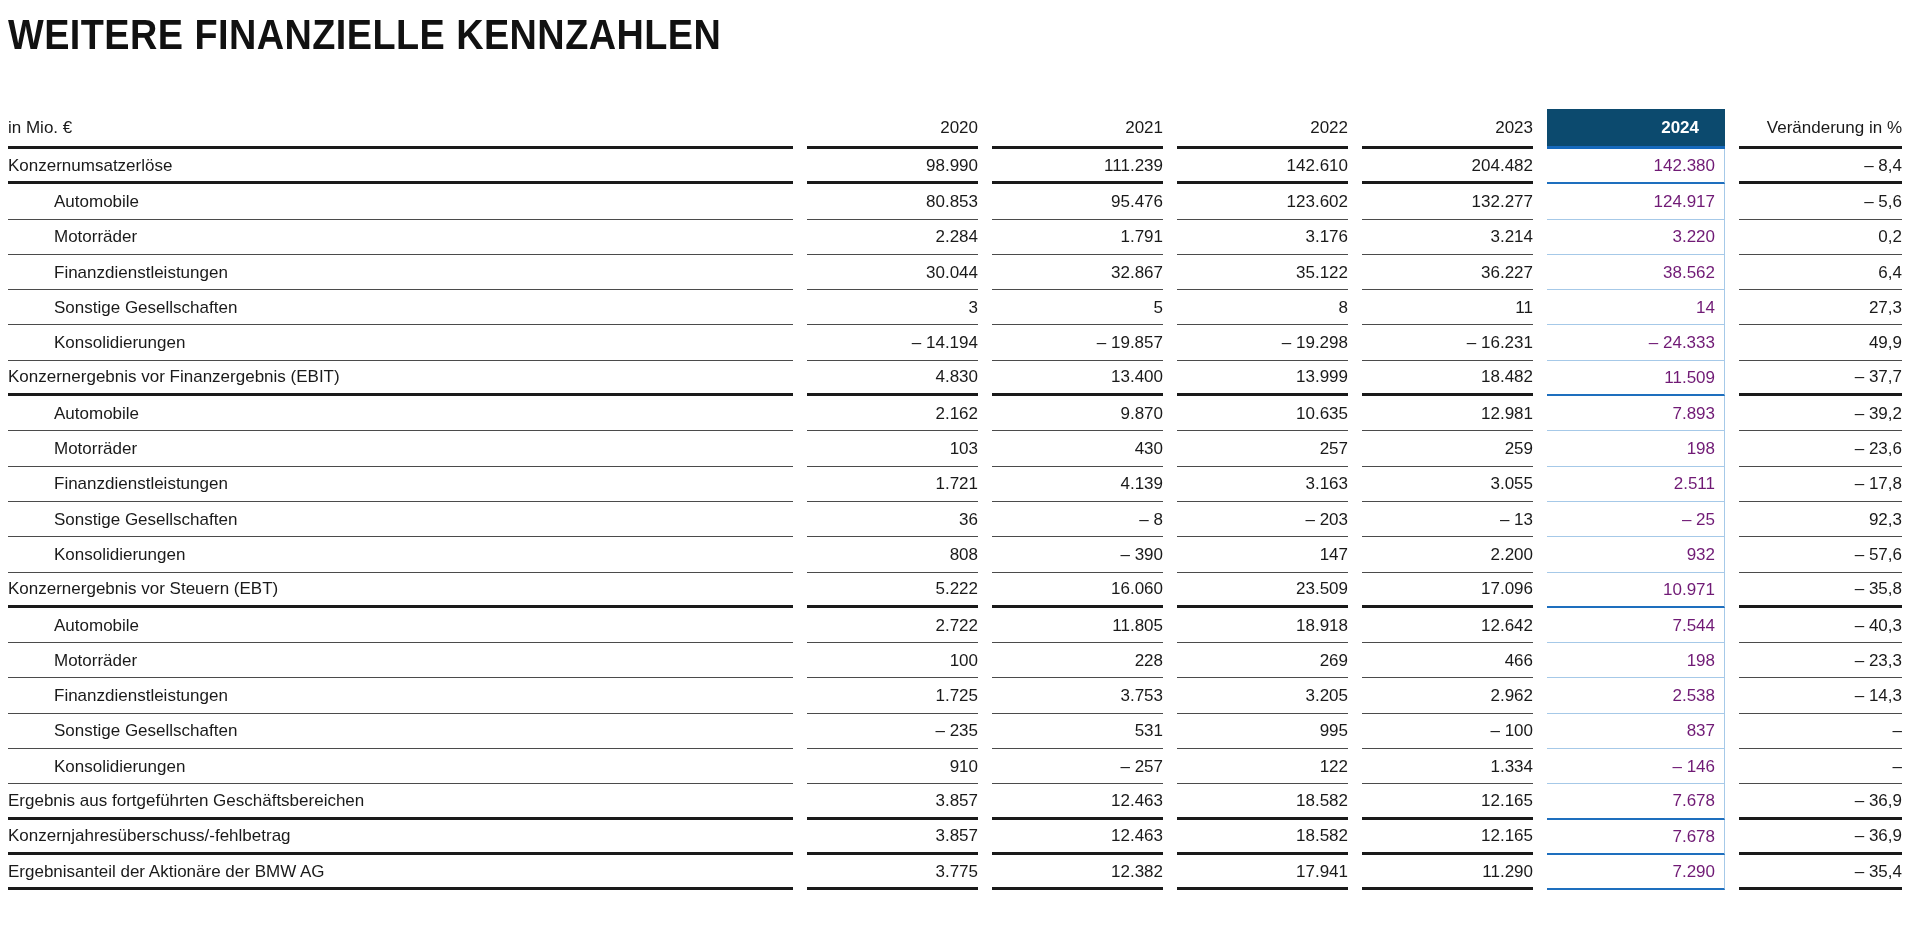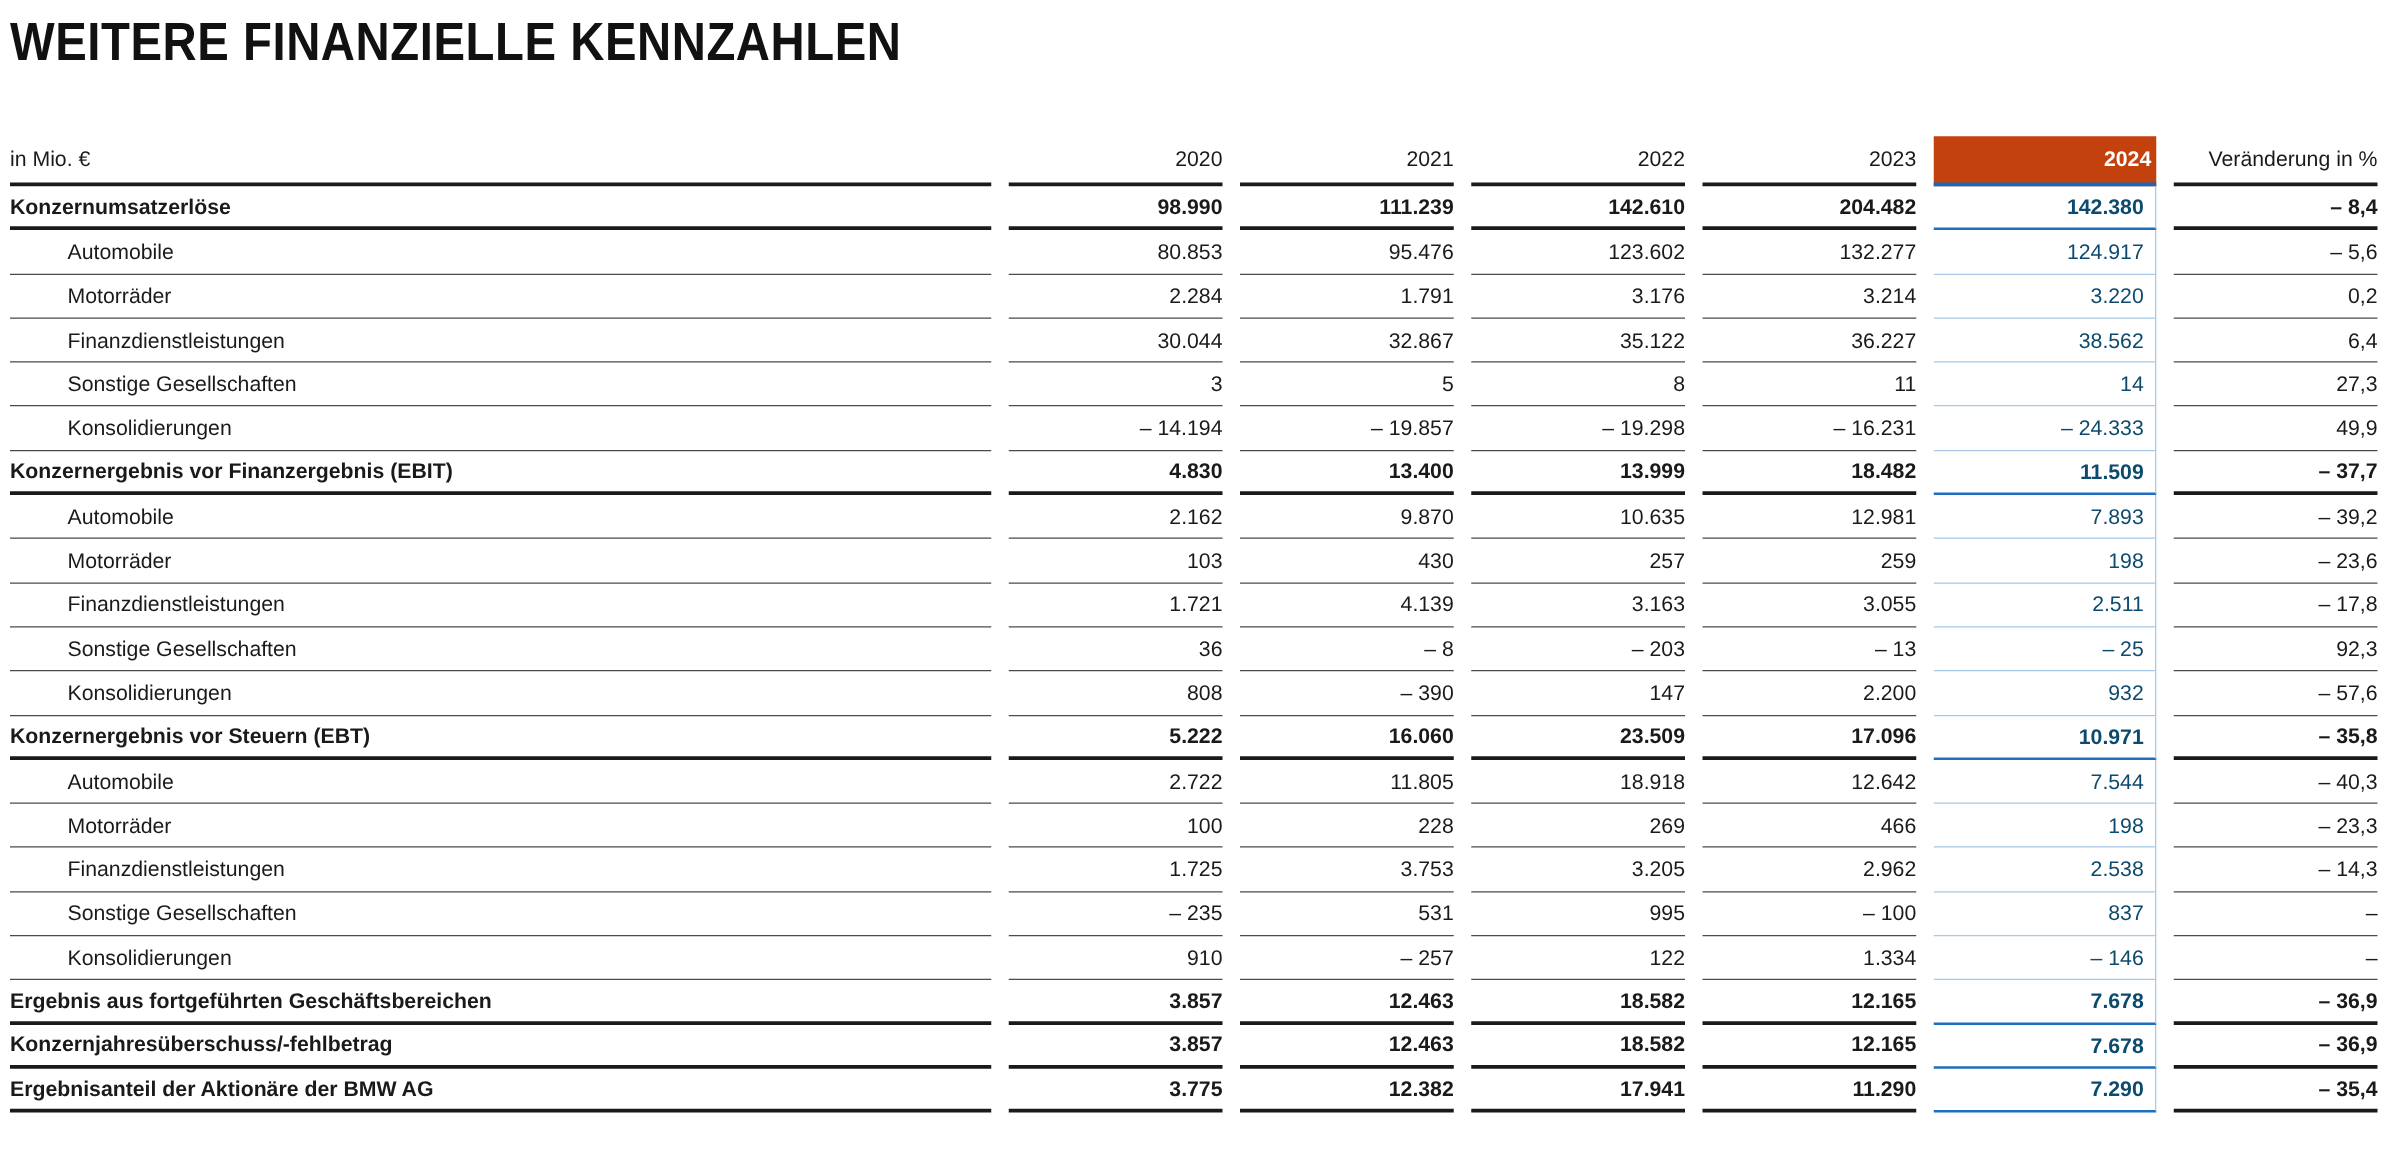--- a/index.html
+++ b/index.html
@@ -36,35 +36,35 @@
     font-size: 17px;
     line-height: 1;
     white-space: nowrap;
   }
   .cell.label { justify-content: flex-start; }
 
   
   .header-row { height: 40px; }
   .header-row .cell { border-bottom: 3.5px solid #1a1a1a; font-weight: 400; }
   .header-row .cell.col2024 {
-    background: #c2410c;
+    background: #0c4a6e;
     color: #ffffff;
     font-weight: 700;
     border-bottom: 3.5px solid #1669bc;
-    padding-right: 4px;
+    padding-right: 26px;
   }
 
   
   .row { height: 35.3px; }
-  .row.bold .cell { border-bottom: 3.5px solid #1a1a1a; font-weight: 700; }
+  .row.bold .cell { border-bottom: 3.5px solid #1a1a1a; font-weight: 400; }
   .row.sub  .cell { border-bottom: 1.7px solid #4b4b4b; font-weight: 400; }
   .row.sub  .cell.label { padding-left: 46px; }
 
   .row .cell.col2024 {
-    color: #0c4a6e;
+    color: #701a75;
     border-right: 1.5px solid #a6c9e8;
     padding-right: 9px;
   }
   .row.bold .cell.col2024 { border-bottom: 2.5px solid #1e6fbe; }
   .row.sub  .cell.col2024 { border-bottom: 1.2px solid #a6c9e8; }
 </style>
 </head>
 <body>
 
 <div>

